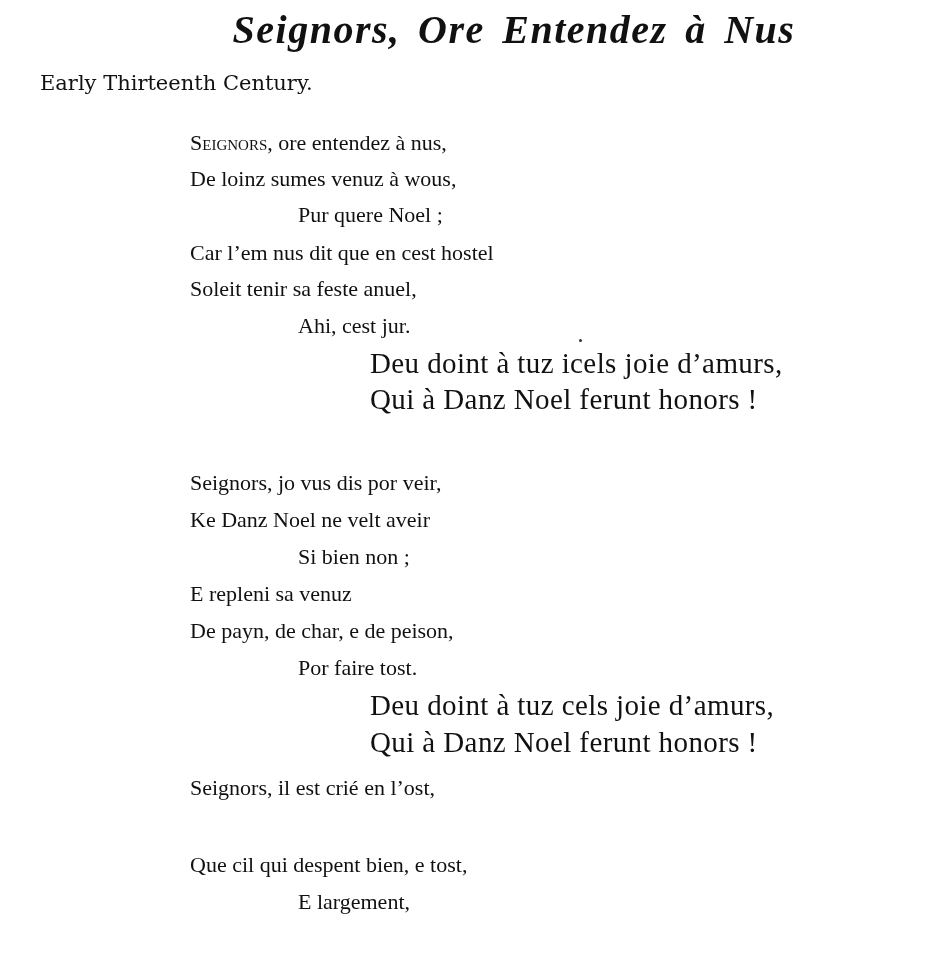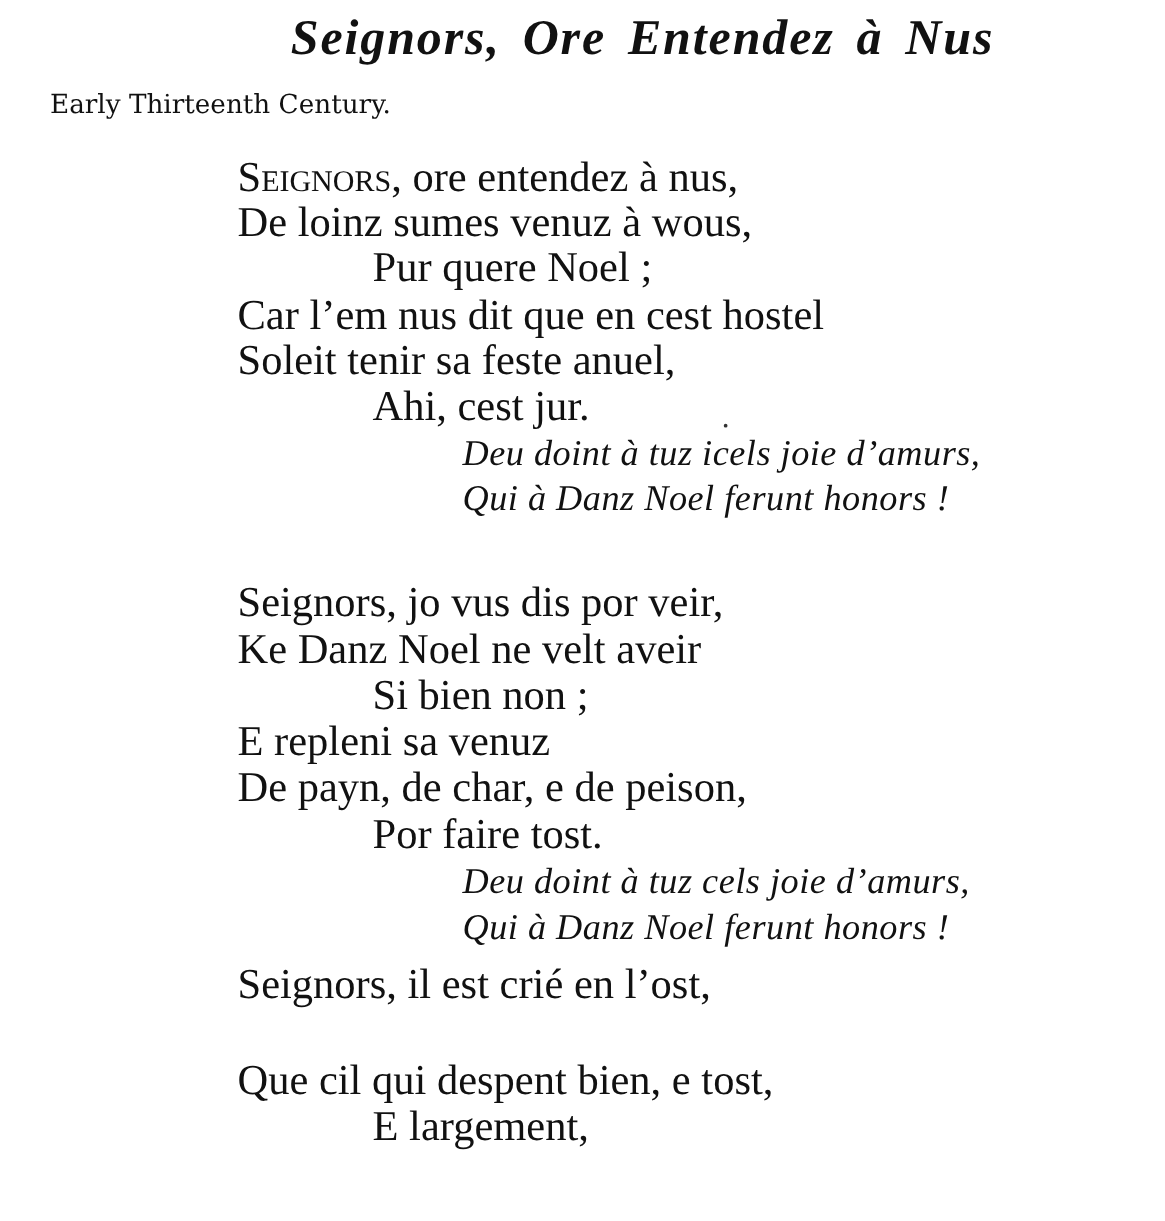--- a/index.html
+++ b/index.html
@@ -34,28 +34,28 @@
       position: absolute;
       left: 40px;
       top: 71px;
       font-family: "DejaVu Serif", "Liberation Serif", serif;
       font-weight: normal;
       font-size: 21px;
       margin: 0;
     }
     .line {
       position: absolute;
-      font-size: 34px;
+      font-size: 22px;
       white-space: nowrap;
       line-height: 36px;
       margin: 0;
     }
     .i0 { left: 190px; }
     .i1 { left: 298px; }
-    .i2 { left: 370px; font-style: italic; font-size: 29px; letter-spacing: 0.4px; }
+    .i2 { left: 370px; font-size: 29px; letter-spacing: 0.4px; }
     .sc { font-variant: small-caps; }
     .speck {
       position: absolute;
       left: 579px;
       top: 339px;
       width: 3px;
       height: 3px;
       border-radius: 50%;
       background: #333;
     }

